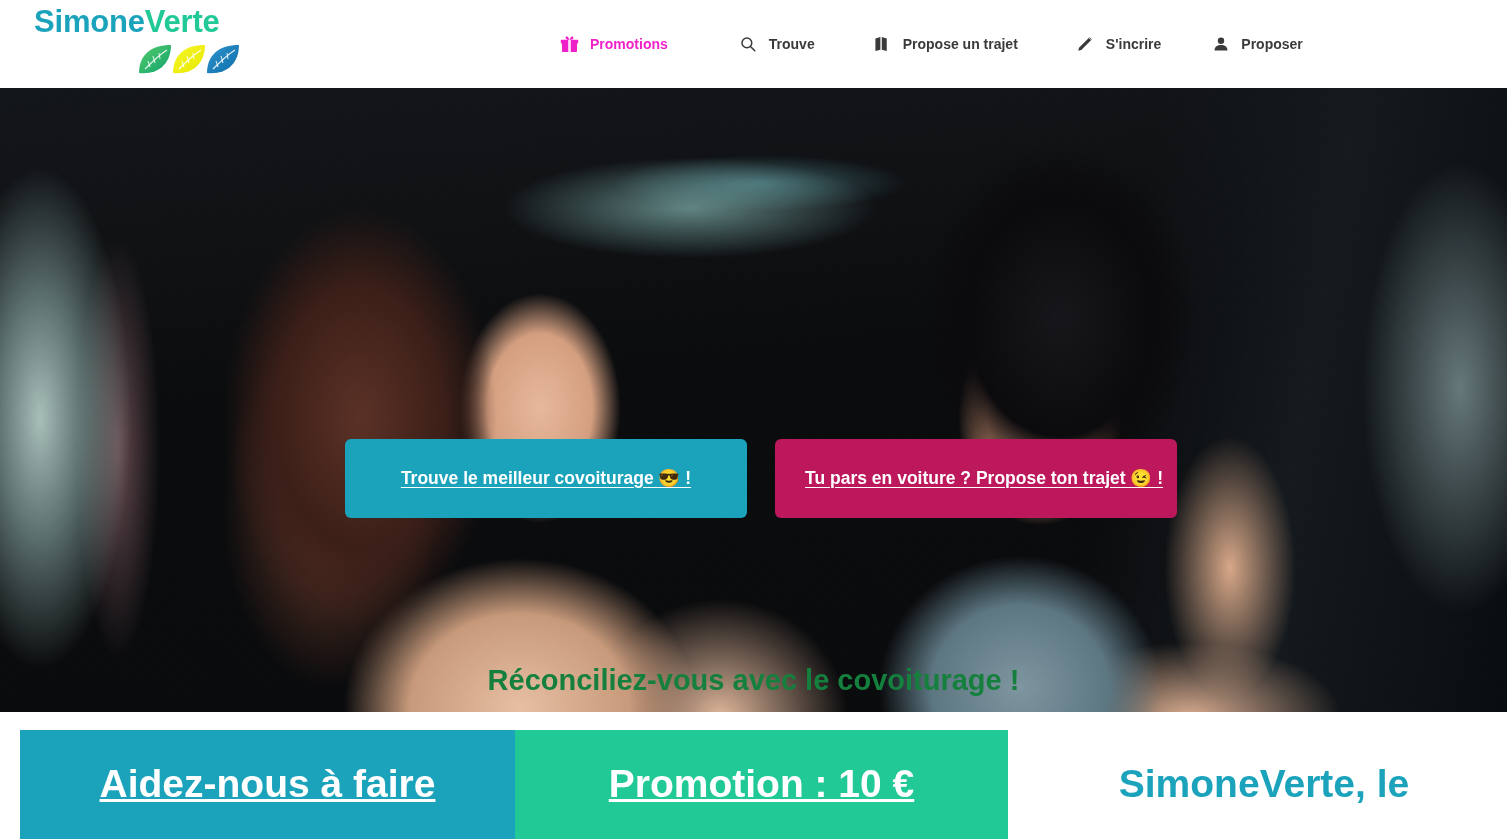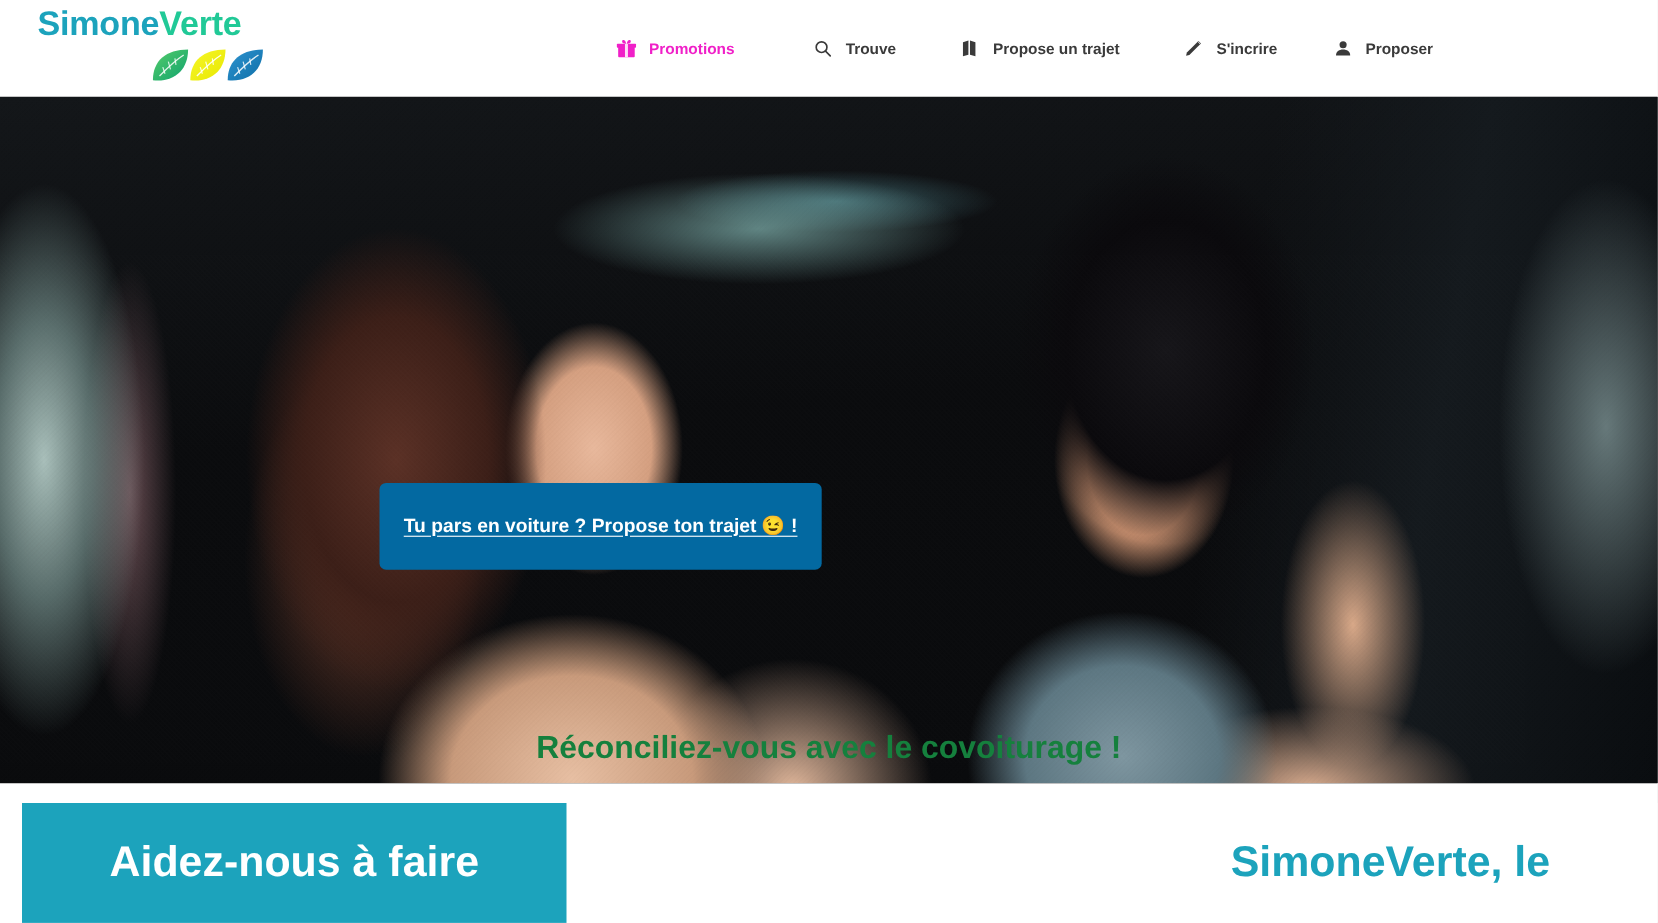--- a/index.html
+++ b/index.html
@@ -166,21 +166,21 @@
     display: flex;
     align-items: center;
     justify-content: center;
     text-align: center;
     cursor: pointer;
     border: none;
     padding: 0 14px;
     font-family: "Liberation Sans", sans-serif;
   }
   .cta-blue  { background: #1CA3BC; }
-  .cta-green { background: #0369a1; }
+  .cta-green { background: #be185d; justify-content: flex-end; }
   .cta span {
     color: #ffffff;
     font-size: 17.5px;
     font-weight: bold;
     line-height: 1.36;
     text-decoration: underline;
     text-underline-offset: 3px;
   }
 
   .hero-title {
@@ -227,21 +227,21 @@
     width: 499px;
     background: #ffffff;
     padding-left: 13px;
   }
   .panel h2 {
     font-size: 39px;
     font-weight: bold;
     line-height: 1.1;
     white-space: nowrap;
   }
-  .panel-blue h2, .panel-green h2 { color: #ffffff; }
+  .panel-blue h2, .panel-green h2 { color: #ffffff; text-decoration: underline; }
   .panel-white h2 { color: #1CA3BC; }
 </style>
 </head>
 <body>
 
 <div class="page">
 
   <header class="header">
 
     <a class="brand">
@@ -341,36 +341,42 @@
     </nav>
   </header>
 
   <section class="hero">
     <div class="hero-photo"></div>
     <div class="hero-grain"></div>
 
     <div class="hero-content">
 
       <div class="cta-row">
+        <button class="cta cta-blue">
+          <span>Trouve le meilleur covoiturage 😎 !</span>
+        </button>
         <button class="cta cta-green">
           <span>Tu pars en voiture ? Propose ton trajet 😉 !</span>
         </button>
       </div>
 
       <h1 class="hero-title">Réconciliez-vous avec le covoiturage !</h1>
 
     </div>
   </section>
 
   <section class="panels">
 
     <div class="panel panel-blue">
       <h2>Aidez-nous à faire</h2>
     </div>
 
+    <div class="panel panel-green">
+      <h2>Promotion : 10 €</h2>
+    </div>
 
     <div class="panel panel-white">
       <h2>SimoneVerte, le</h2>
     </div>
 
   </section>
 
 </div>
 
 </body></html>

